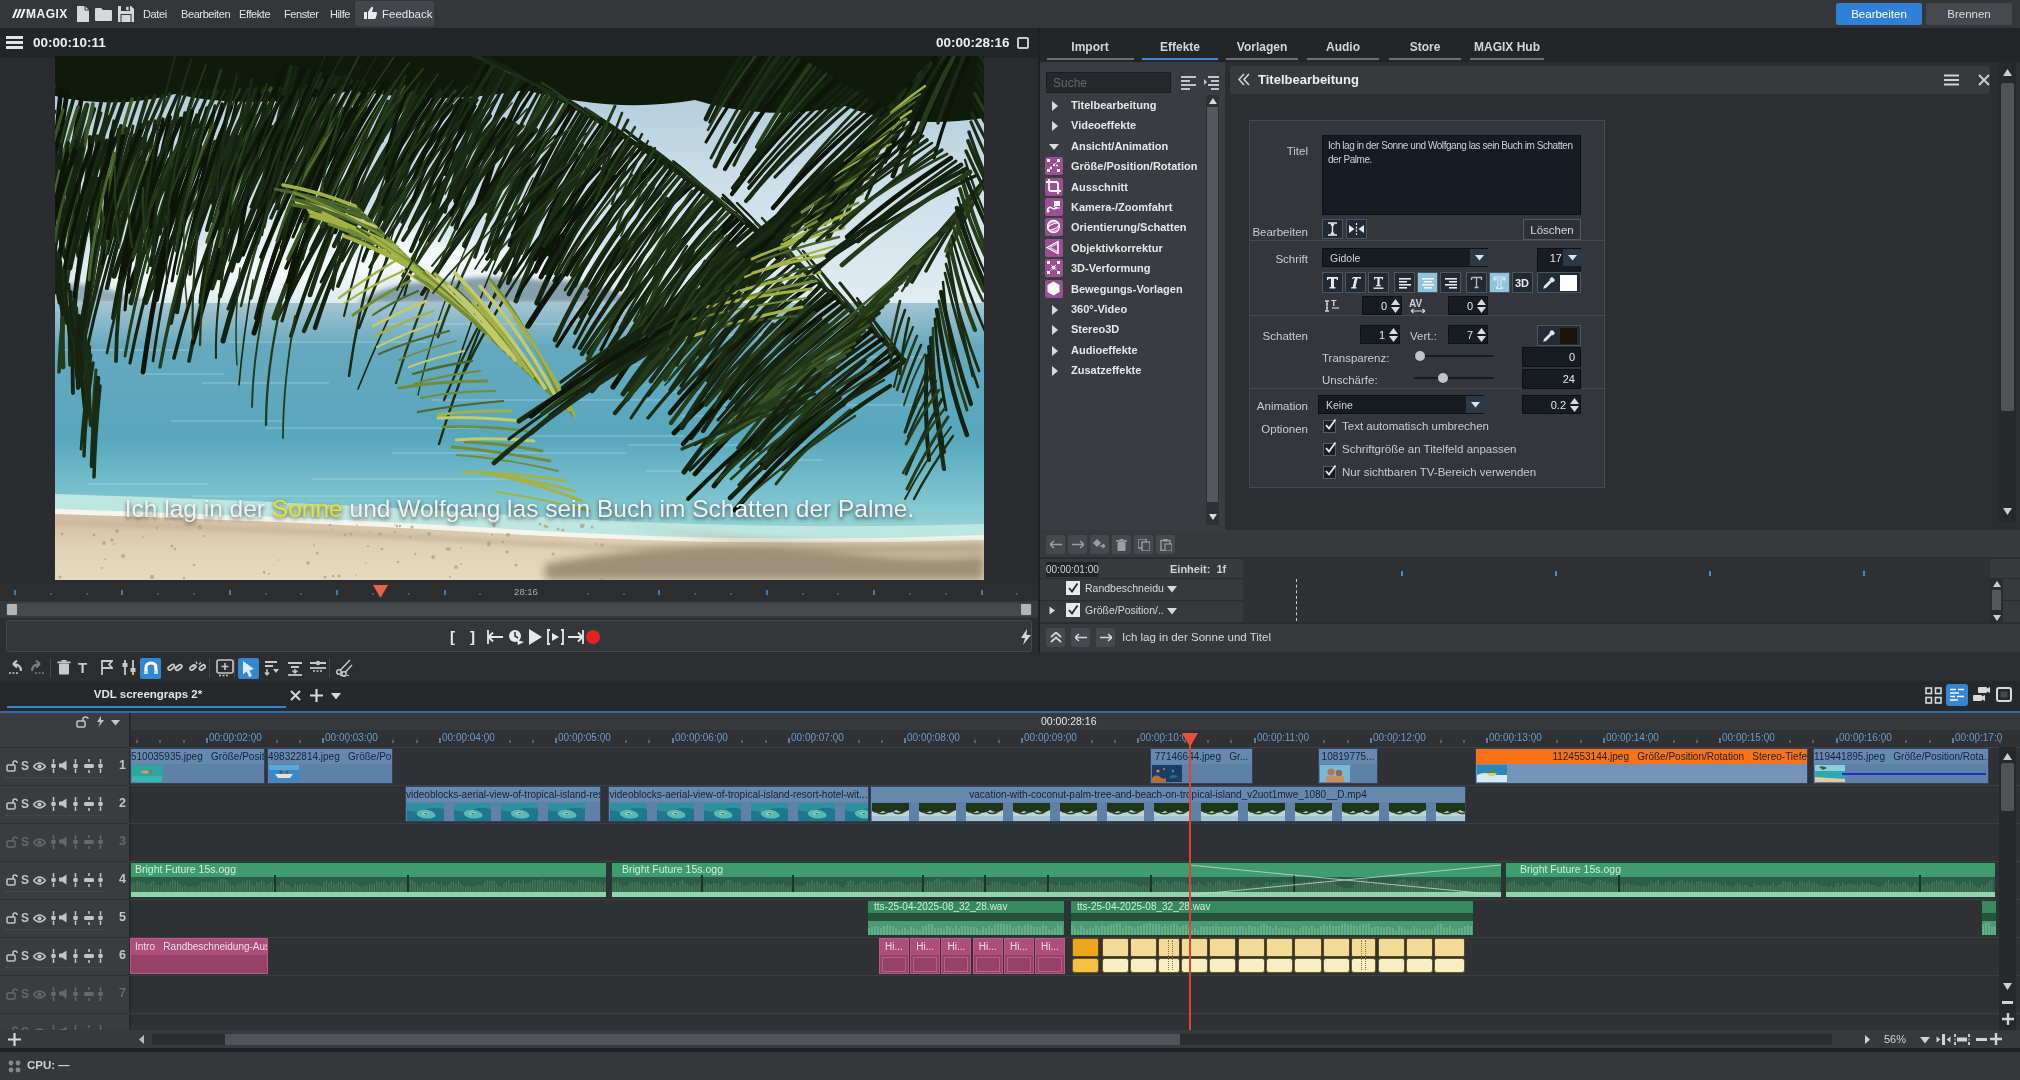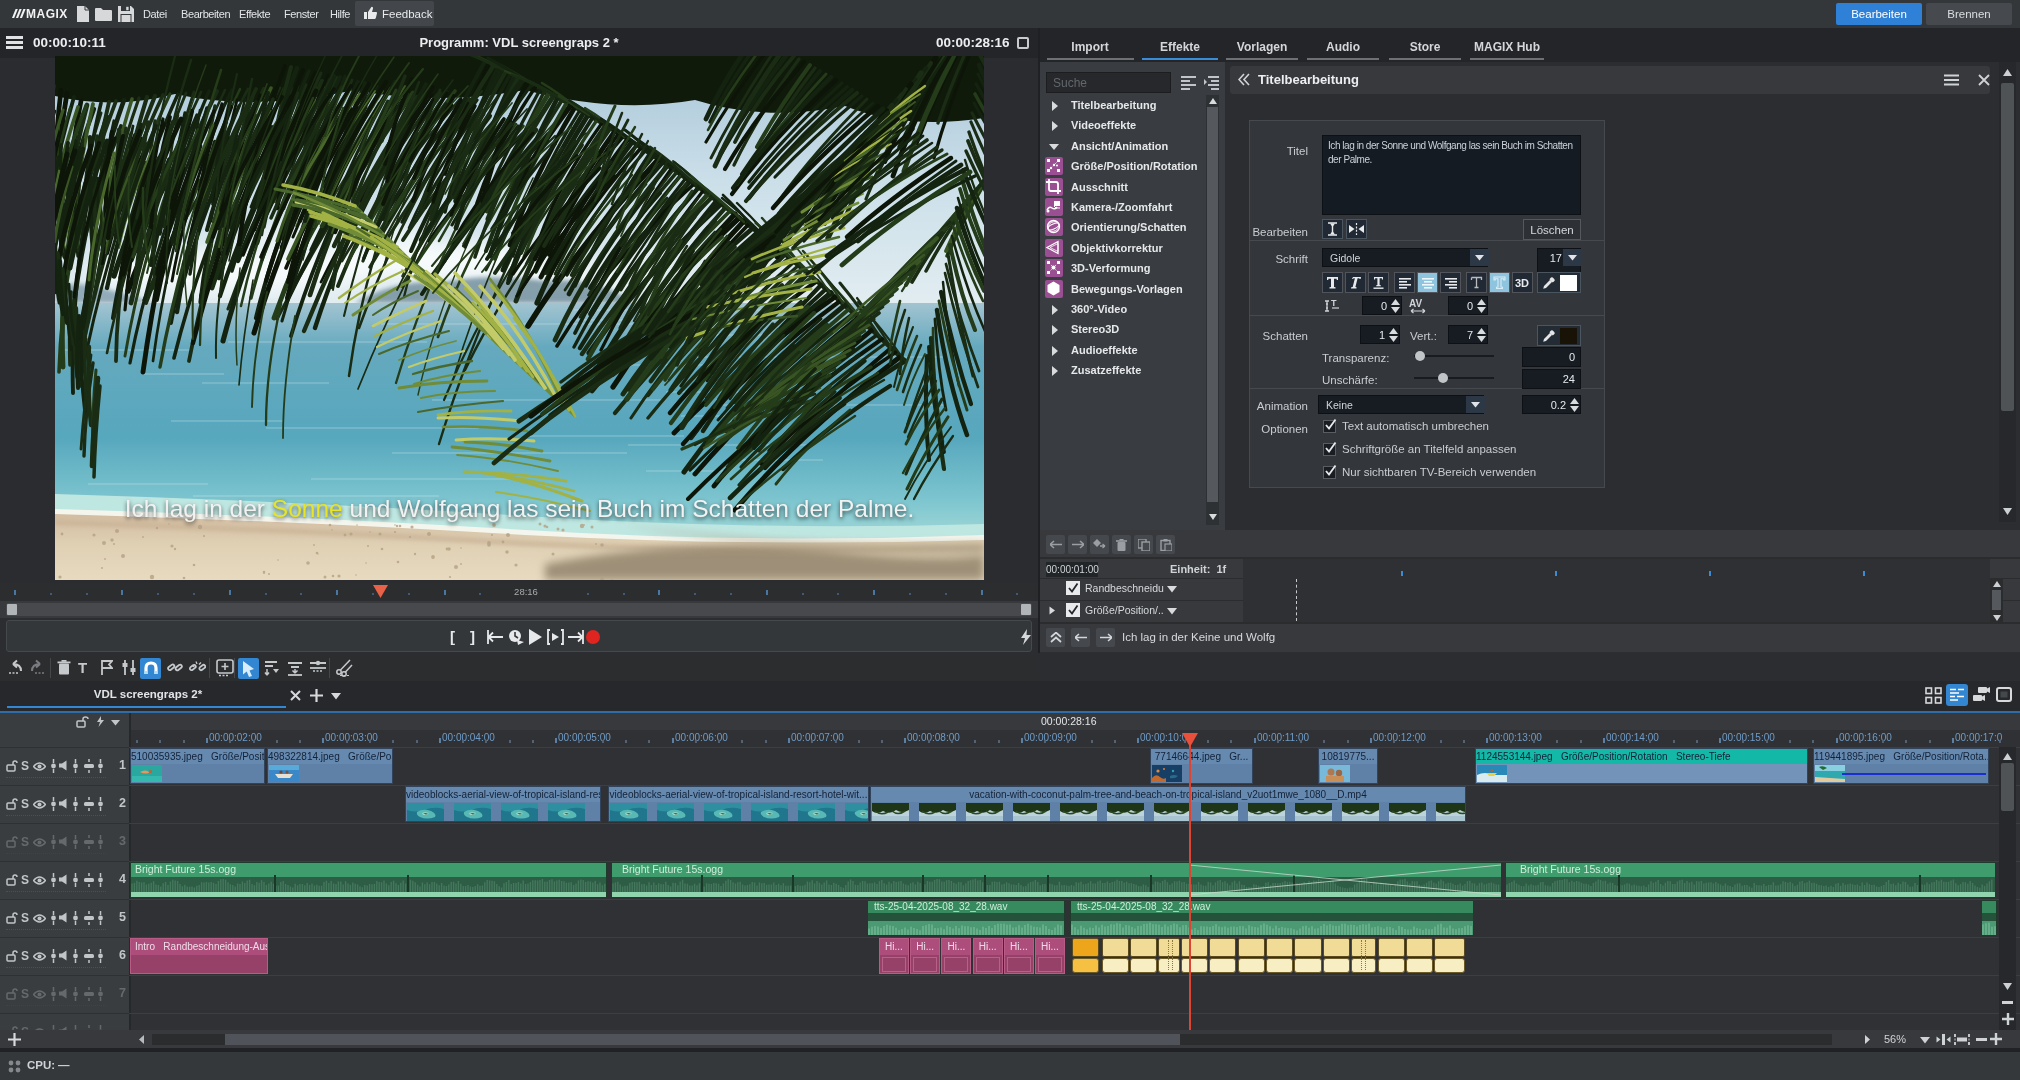--- a/index.html
+++ b/index.html
@@ -59,21 +59,20 @@
   <div class="abs" style="left:1926px;top:3px;width:86px;height:22px;background:#46494d;border-radius:2px;text-align:center;line-height:22px;font-size:11.5px;color:#dcdee0;">Brennen</div>
 </div>
 
 <div class="abs" style="left:0;top:28px;width:1038px;height:30px;background:#232528;">
   <div class="abs" style="left:6px;top:8px;width:17px;height:13px;">
     <div class="abs" style="left:0;top:0;width:17px;height:2.5px;background:#e0e2e4;"></div>
     <div class="abs" style="left:0;top:5px;width:17px;height:2.5px;background:#e0e2e4;"></div>
     <div class="abs" style="left:0;top:10px;width:17px;height:2.5px;background:#e0e2e4;"></div>
   </div>
   <div class="abs" style="left:33px;top:7px;font-size:13.5px;font-weight:bold;color:#eceef0;">00:00:10:11</div>
-  <div class="abs" style="left:0;top:7px;width:1038px;text-align:center;font-size:13px;font-weight:bold;color:#eceef0;">Programm: VDL screengraps 2 *</div>
   <div class="abs" style="left:936px;top:7px;font-size:13.5px;font-weight:bold;color:#eceef0;">00:00:28:16</div>
   <div class="abs" style="left:1017px;top:9px;width:12px;height:12px;border:2px solid #c8cacc;border-radius:2px;"></div>
 </div>
 <div class="abs" style="left:0;top:58px;width:1038px;height:525px;background:#2a2c2f;"></div>
 
 <div class="abs" style="left:1038px;top:28px;width:982px;height:34px;background:#232528;">
     <div class="abs" style="left:-8px;top:12px;width:120px;text-align:center;font-size:12px;font-weight:bold;color:#d4d6d8;">Import</div>
     <div class="abs" style="left:9px;top:30px;width:87px;height:2px;background:#6e7174;"></div>
     <div class="abs" style="left:82px;top:12px;width:120px;text-align:center;font-size:12px;font-weight:bold;color:#d4d6d8;">Effekte</div>
     <div class="abs" style="left:104px;top:30px;width:76px;height:2px;background:#3a8bd8;"></div>
@@ -513,21 +512,21 @@
     <div class="abs" style="left:31px;top:98px;width:19px;height:19px;background:#45484c;border-radius:2px;">
       <svg style="margin:5px auto;display:block;" width="12" height="9" viewBox="0 0 12 9">
         <path d="M0 4.5 L12 4.5 M0 4.5 L4 1 M0 4.5 L4 8" stroke="#d4d7da" stroke-width="1.6" fill="none"></path>
       </svg>
     </div>
     <div class="abs" style="left:56px;top:98px;width:19px;height:19px;background:#45484c;border-radius:2px;">
       <svg style="margin:5px auto;display:block;" width="12" height="9" viewBox="0 0 12 9">
         <path d="M0 4.5 L12 4.5 M12 4.5 L8 1 M12 4.5 L8 8" stroke="#d4d7da" stroke-width="1.6" fill="none"></path>
       </svg>
     </div>
-    <div class="abs" style="left:82px;top:101px;font-size:11.5px;color:#d6d9dc;">Ich lag in der Keine und Wolfg</div>
+    <div class="abs" style="left:82px;top:101px;font-size:11.5px;color:#d6d9dc;">Ich lag in der Sonne und Titel</div>
   </div>
 <div class="abs" style="left:0;top:583px;width:1038px;height:17px;background:#2b2d2f;">
     <div class="abs" style="left:14px;top:7px;width:2px;height:5px;background:#4a76a2;"></div>
     <div class="abs" style="left:49.8px;top:10px;width:2px;height:2px;background:#3e5a78;"></div>
     <div class="abs" style="left:85.6px;top:10px;width:2px;height:2px;background:#3e5a78;"></div>
     <div class="abs" style="left:121.39999999999999px;top:7px;width:2px;height:5px;background:#4a76a2;"></div>
     <div class="abs" style="left:157.2px;top:10px;width:2px;height:2px;background:#3e5a78;"></div>
     <div class="abs" style="left:193.0px;top:10px;width:2px;height:2px;background:#3e5a78;"></div>
     <div class="abs" style="left:228.8px;top:7px;width:2px;height:5px;background:#4a76a2;"></div>
     <div class="abs" style="left:264.6px;top:10px;width:2px;height:2px;background:#3e5a78;"></div>
@@ -1137,21 +1136,21 @@
       <div class="abs" style="left:1px;top:16px;width:30px;height:17px;">
         <svg width="30" height="17" viewBox="0 0 30 17">
           <rect width="30" height="17" fill="#78b8d8"></rect>
           <circle cx="11" cy="7" r="3.5" fill="#b07850"></circle>
           <circle cx="19" cy="8" r="3.2" fill="#9a6844"></circle>
           <rect x="6" y="11" width="18" height="6" fill="#c89058"></rect>
         </svg>
       </div>
     </div>
     <div class="abs" style="left:1475px;top:35px;width:333px;height:36px;background:#7394b8;border:1px solid #31445c;">
-      <div class="abs" style="left:0;top:0;width:331px;height:15px;background:#14b8a6;text-align:left;overflow:hidden;white-space:nowrap;font-size:10px;color:#132238;line-height:15px;">1124553144.jpeg&nbsp;&nbsp; Größe/Position/Rotation&nbsp;&nbsp; Stereo-Tiefe</div>
+      <div class="abs" style="left:0;top:0;width:331px;height:15px;background:#f97316;text-align:right;overflow:hidden;white-space:nowrap;font-size:10px;color:#132238;line-height:15px;">1124553144.jpeg&nbsp;&nbsp; Größe/Position/Rotation&nbsp;&nbsp; Stereo-Tiefe</div>
       <div class="abs" style="left:1px;top:16px;width:30px;height:17px;">
         <svg width="30" height="17" viewBox="0 0 30 17">
           <rect width="30" height="17" fill="#2888b8"></rect>
           <path d="M0 10 Q8 6 16 10 L30 10 L30 17 L0 17 Z" fill="#d8ecf0"></path>
           <path d="M10 8 L20 8 L17 11 L12 11 Z" fill="#e8d048"></path>
           <circle cx="15" cy="5.5" r="1.6" fill="#a06840"></circle>
         </svg>
       </div>
     </div>
     <div class="abs" style="left:1813px;top:35px;width:176px;height:36px;background:#5f81a7;border:1px solid #31445c;">

